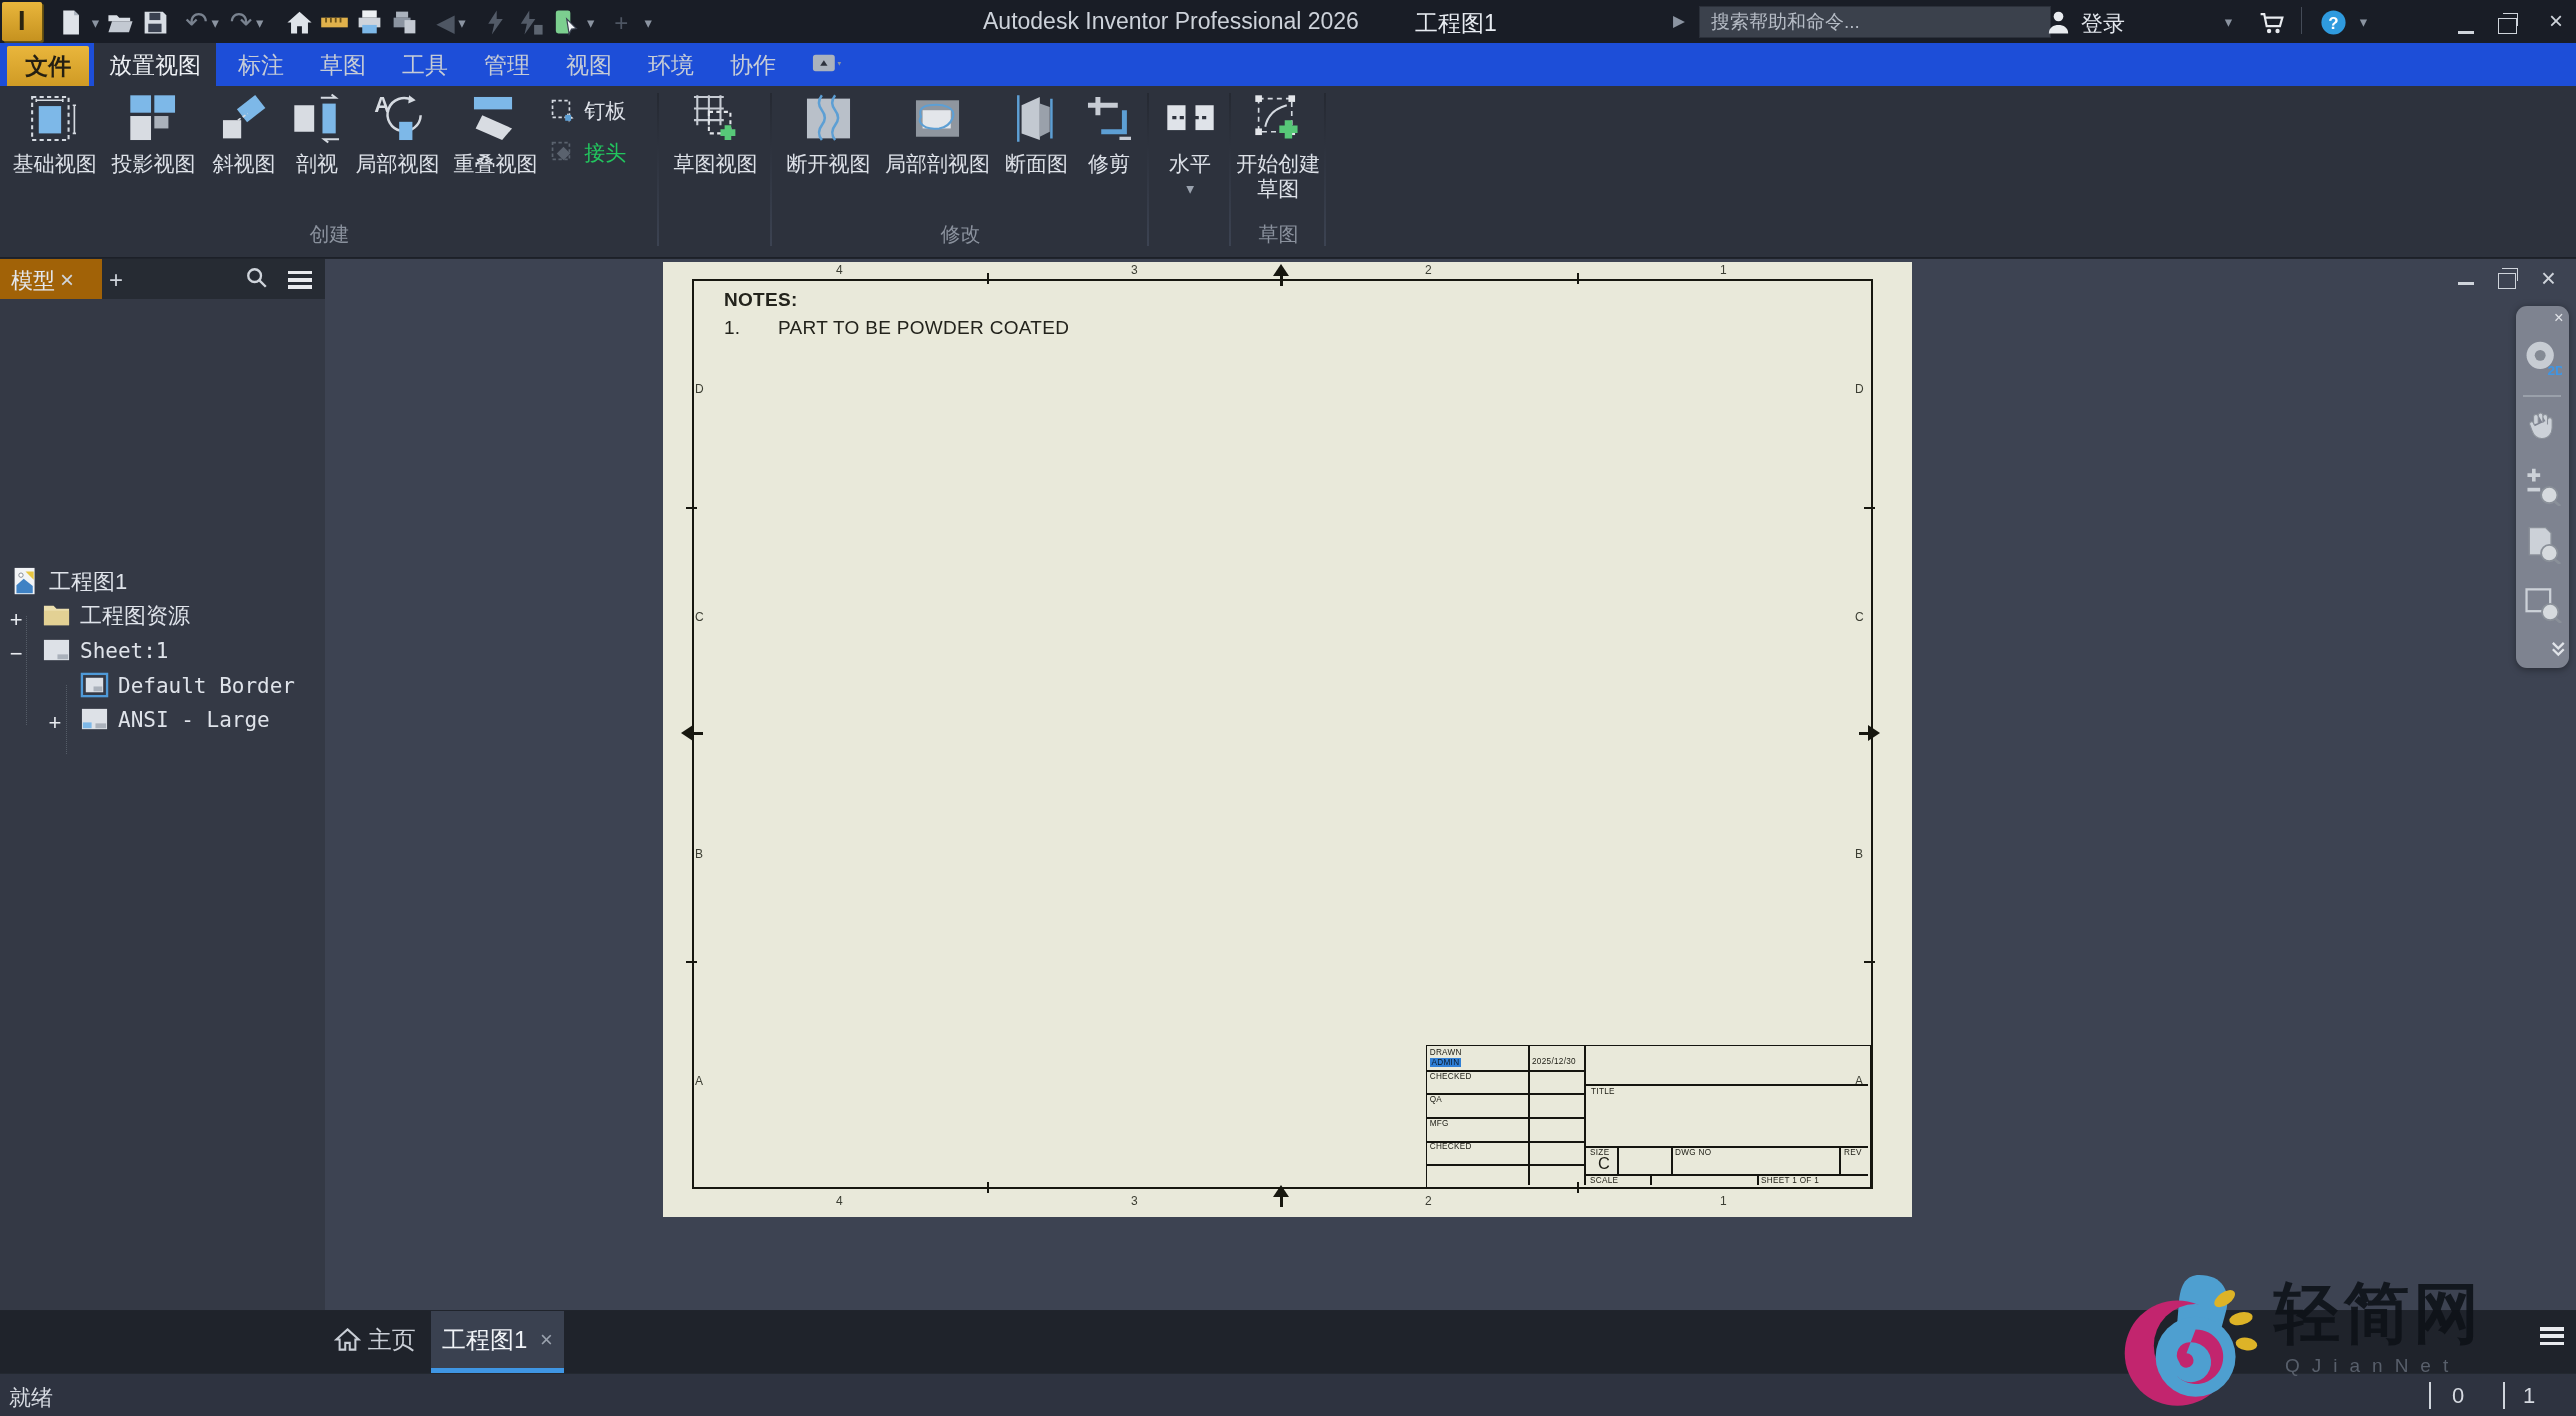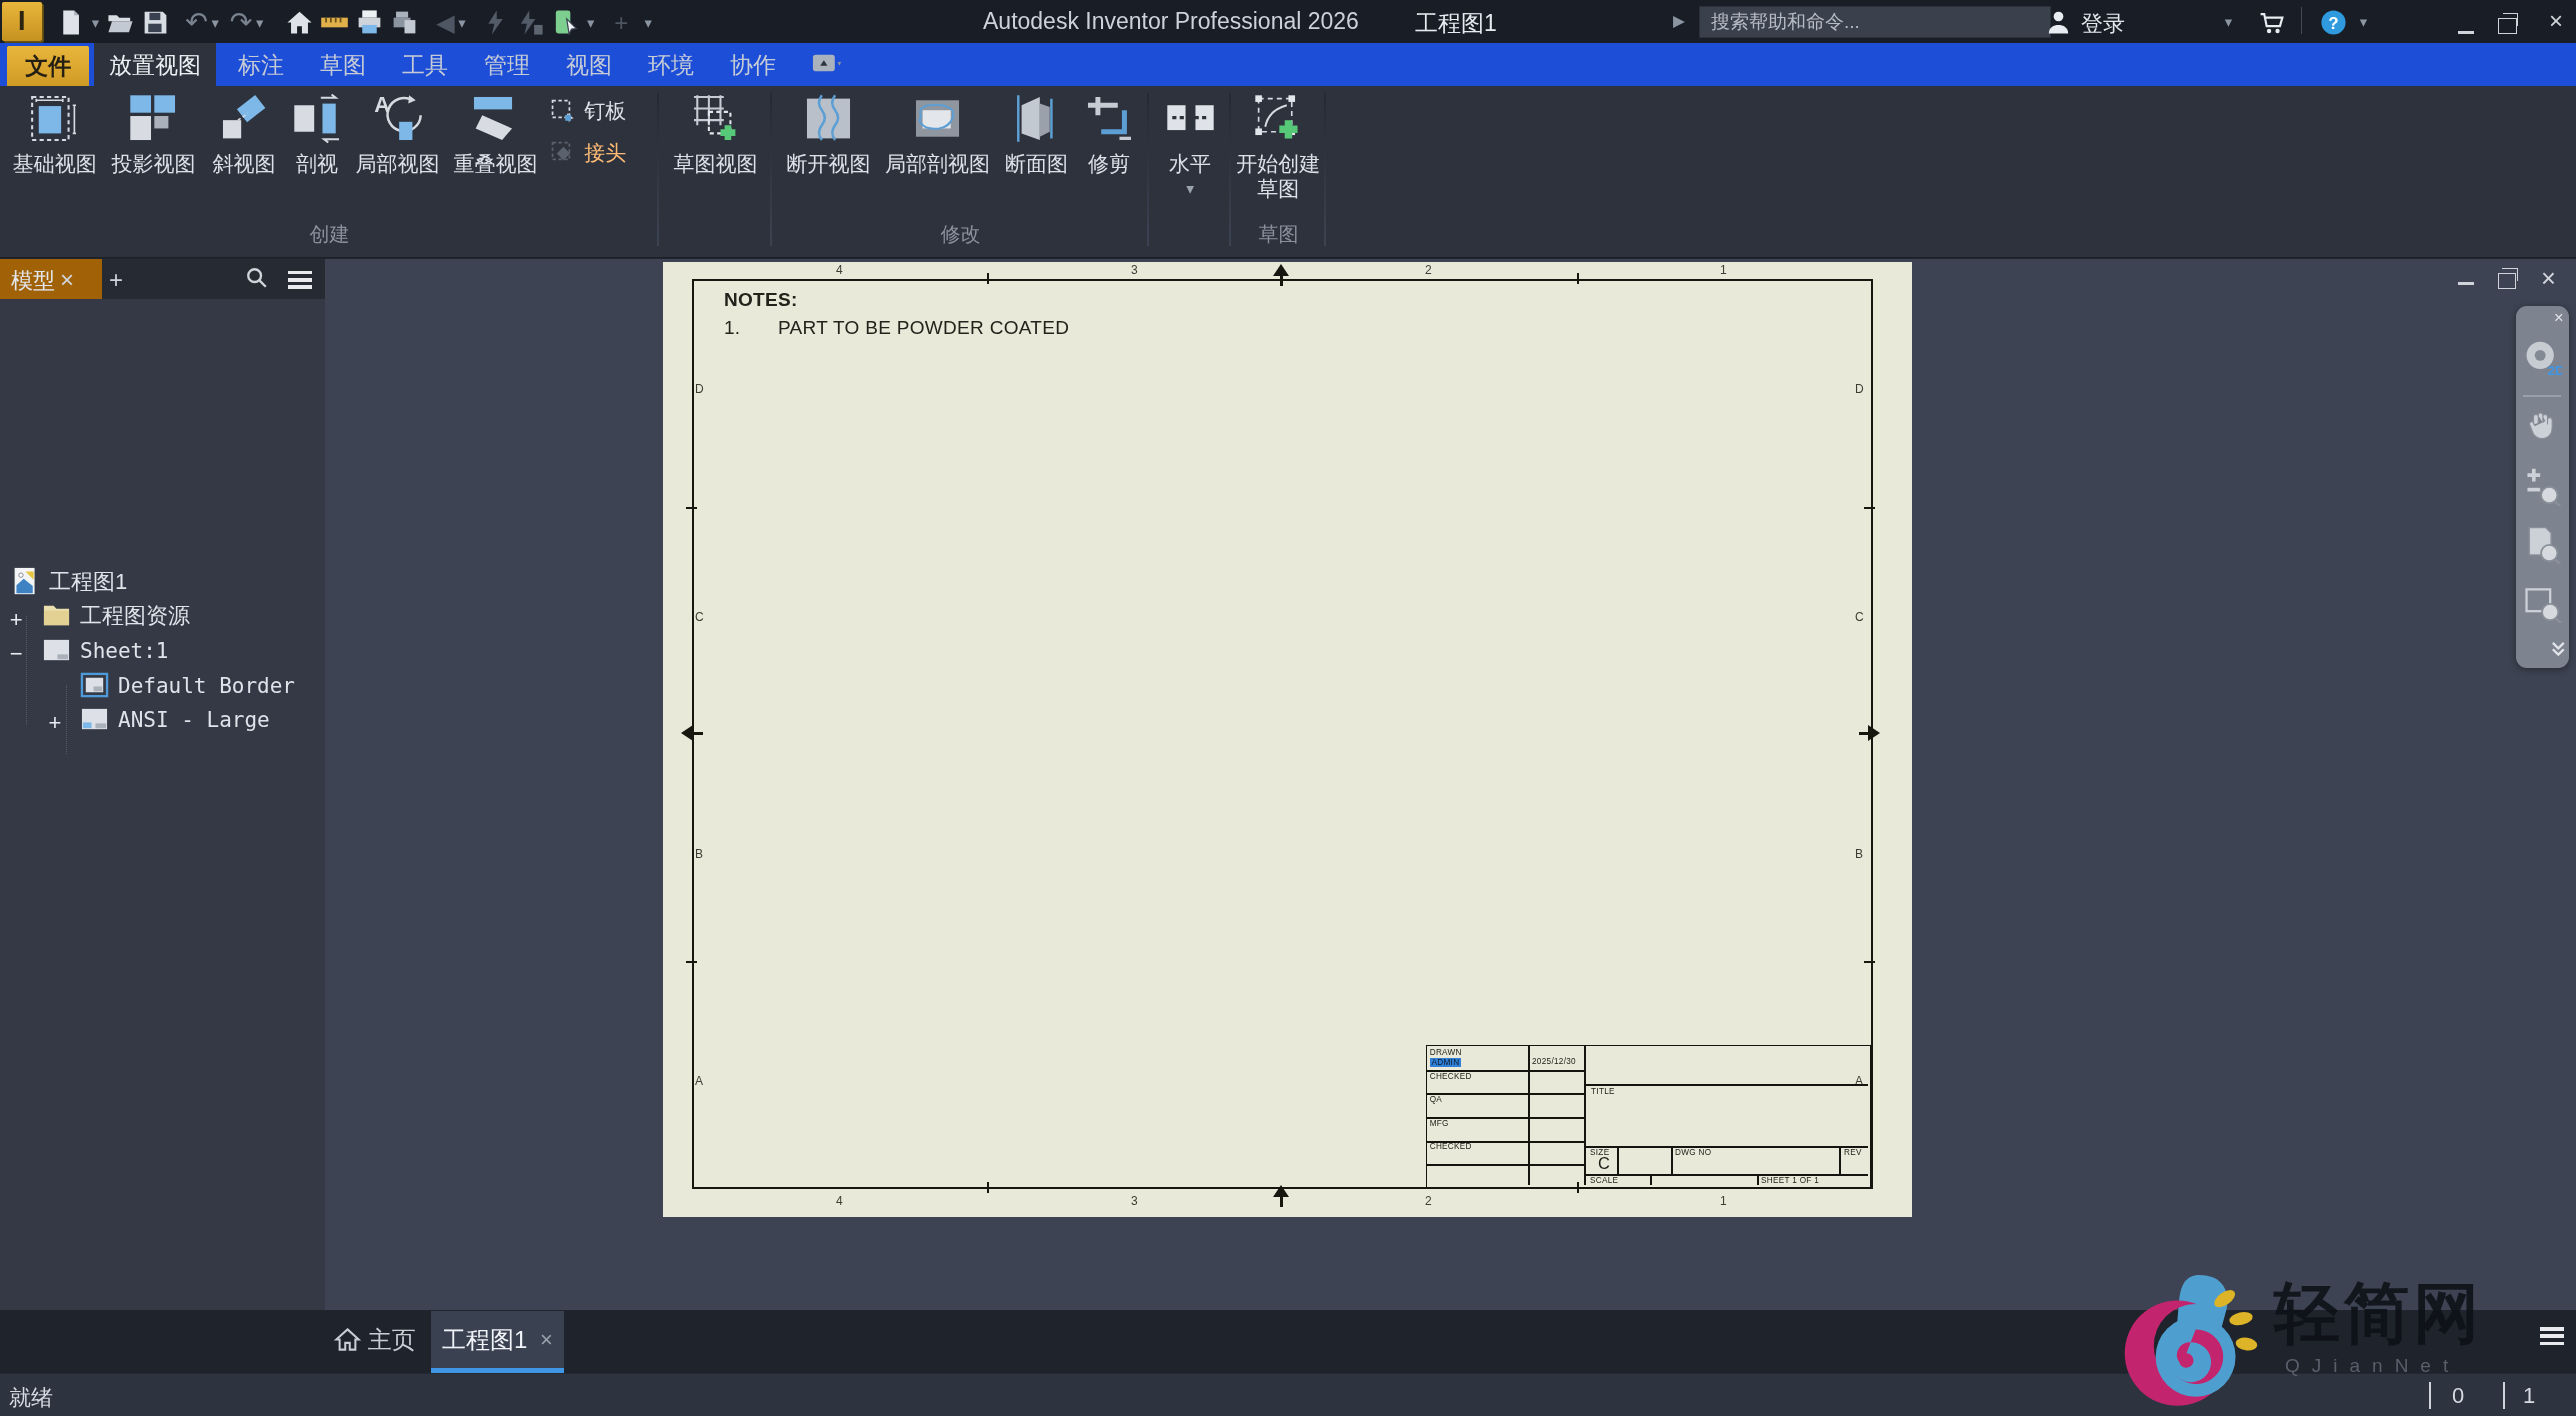--- a/index.html
+++ b/index.html
@@ -34,21 +34,21 @@
   .ribbon{position:absolute;left:0;top:86px;width:2576px;height:171px;background:#2d323d;border-bottom:1.8px solid #1c2028;}
   .panel{position:absolute;top:0;height:171px;}
   .plabel{position:absolute;bottom:9px;left:0;width:100%;text-align:center;font-size:20px;color:#8a919d;white-space:nowrap;}
   .pdiv{position:absolute;top:7.3px;height:153px;width:1.8px;background:linear-gradient(180deg,#252932,#3c4352);}
   .rbtn{position:absolute;top:6.4px;display:flex;flex-direction:column;align-items:center;cursor:default;}
   .rbtn svg{width:53px;height:53px;}
   .rlbl{margin-top:7.3px;font-size:21px;color:#dde1e8;white-space:nowrap;text-align:center;line-height:25.5px;font-family:Liberation Mono, monospace;}
   .sbtn{position:absolute;display:flex;align-items:center;}
   .sbtn svg{width:27px;height:27px;margin-right:7.3px;}
   .slbl{font-size:21px;color:#dde1e8;white-space:nowrap;}
-  .slbl.dim{color:#fdba74;}
+  .slbl.dim{color:#22c55e;}
   .ddcaret{font-size:15.5px;color:#9aa2ae;margin-top:1.8px;}
   
   .browser{position:absolute;left:0;top:259px;width:325px;height:1051px;background:#343945;border-right:1.8px solid #1e222a;}
   .bheader{position:absolute;left:0;top:0;width:100%;height:40px;background:#262b33;}
   .btab{position:absolute;left:0;top:0;width:102px;height:40px;background:#a16207;}
   .btab-label{position:absolute;left:11px;top:7.3px;font-size:22px;color:#e3e7ed;}
   .bh-ic{position:absolute;top:7.3px;font-size:24px;color:#cfd4db;}
   .trow{position:absolute;left:0;height:33px;display:flex;align-items:center;font-size:22px;color:#dfe3ea;white-space:nowrap;}
   .trow svg{width:29px;height:29px;margin-right:9px;}
   .mono{font-family:"DejaVu Sans Mono",monospace;font-size:21px;}

